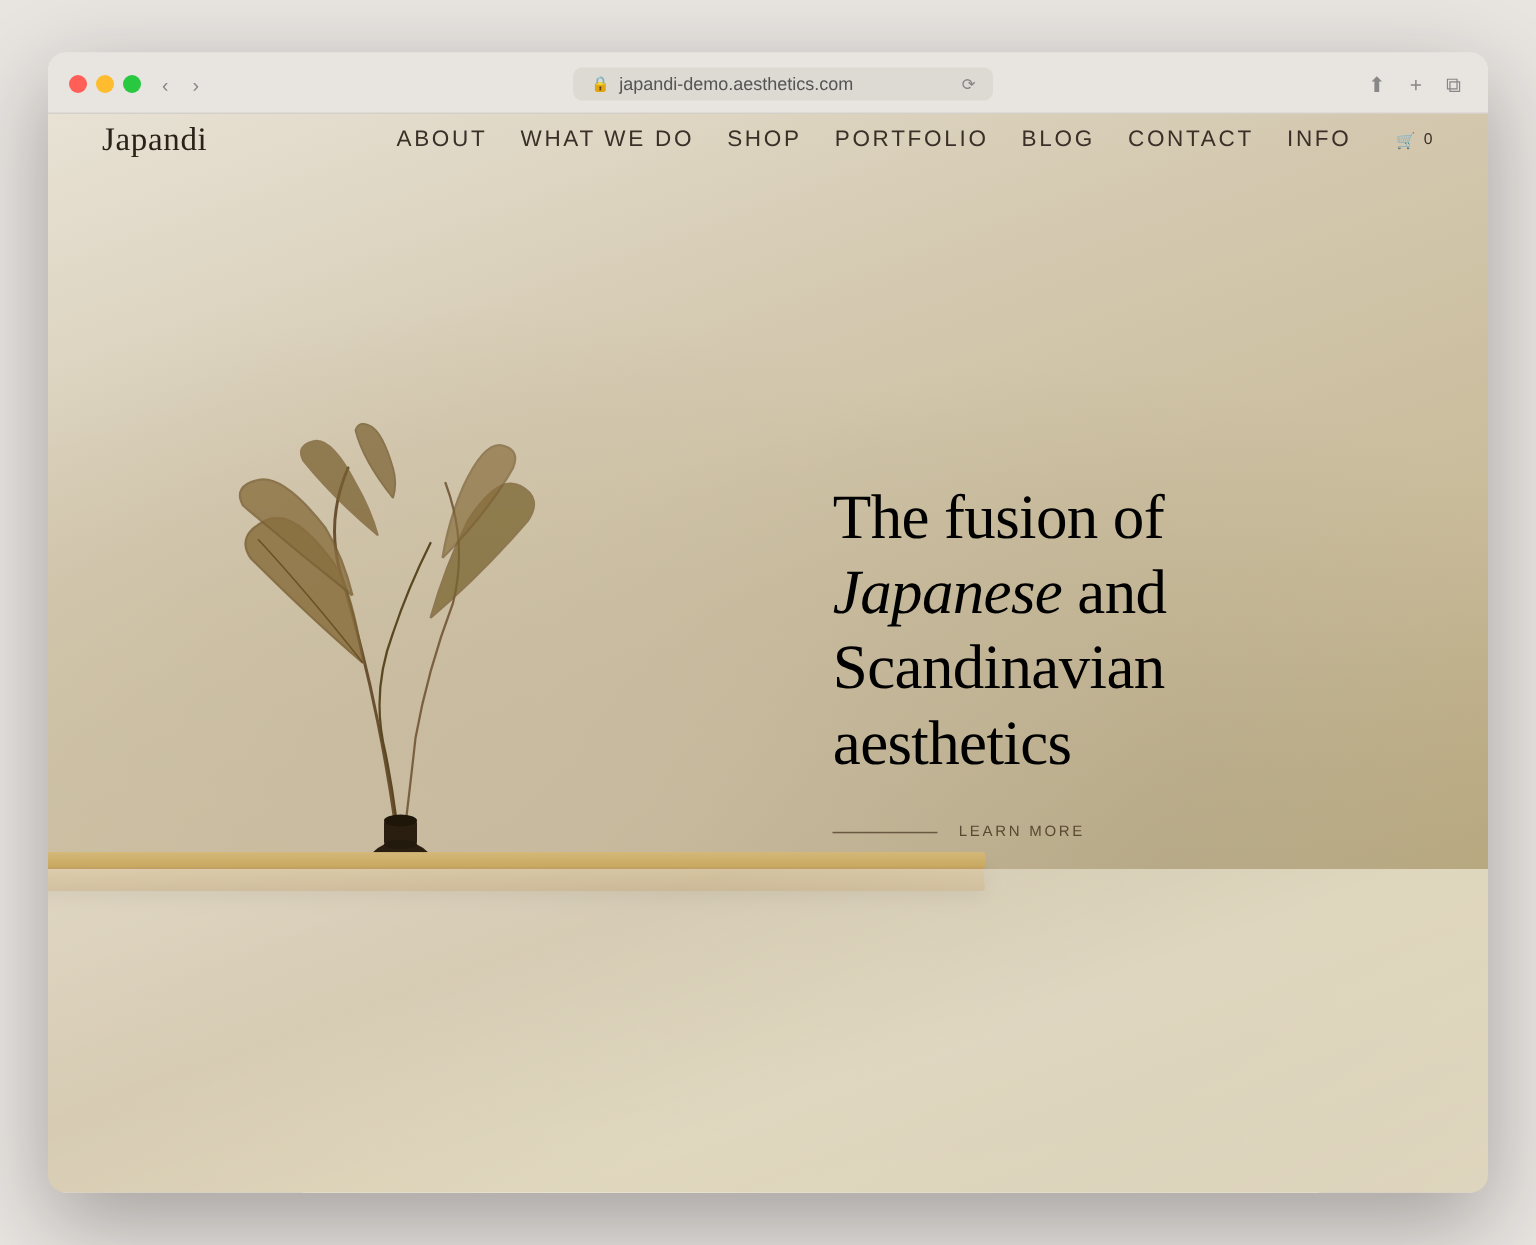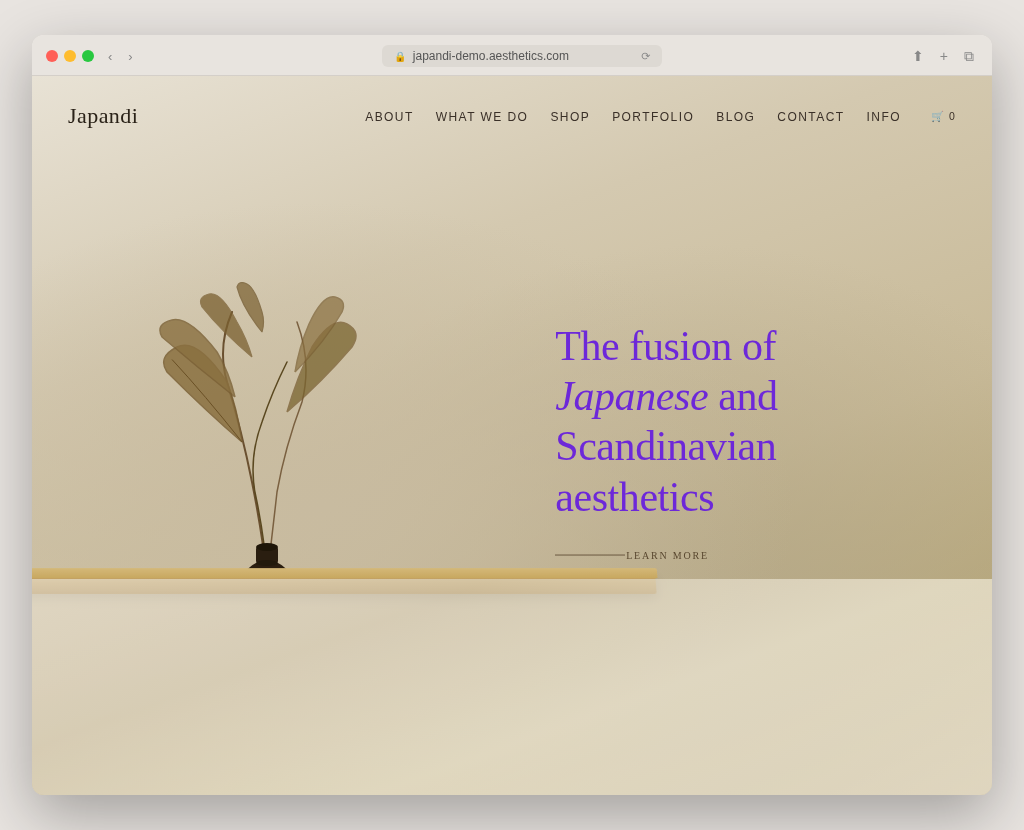--- a/index.html
+++ b/index.html
@@ -152,42 +152,42 @@
     }
 
     
     .site-nav {
       position: absolute;
       top: 0;
       left: 0;
       right: 0;
       display: flex;
       align-items: center;
-      padding: 27px 36px;
+      padding: 4px 36px;
       z-index: 10;
     }
 
     .site-logo {
       font-family: Georgia, 'Times New Roman', serif;
       font-size: 22px;
       font-weight: normal;
       color: #2a2218;
       letter-spacing: 0.02em;
     }
 
     .nav-links {
       margin-left: auto;
       display: flex;
       align-items: center;
       gap: 22px;
       list-style: none;
     }
 
     .nav-links li a {
-      font-size: 12px;
+      font-size: 15px;
       letter-spacing: 0.12em;
       color: #3a3028;
       text-decoration: none;
       font-weight: 500;
       text-transform: uppercase;
     }
 
     .nav-cart {
       display: flex;
       align-items: center;
@@ -206,36 +206,35 @@
       top: 50%;
       transform: translateY(-48%);
       max-width: 360px;
       z-index: 5;
     }
 
     .hero-heading {
       font-family: Georgia, 'Times New Roman', serif;
       font-size: 42px;
       font-weight: normal;
-      color: #6d28d9;
+      color: #000000;
       line-height: 1.2;
       margin-bottom: 28px;
       letter-spacing: -0.01em;
     }
 
     .hero-heading em {
       font-style: italic;
     }
 
     .learn-more {
       display: flex;
       align-items: center;
-      gap: 1px;
+      gap: 14px;
       text-decoration: none;
-      font-family: Liberation Serif, serif;
     }
 
     .learn-more-line {
       width: 70px;
       height: 1px;
       background: #6a5840;
     }
 
     .learn-more-text {
       font-size: 10px;

